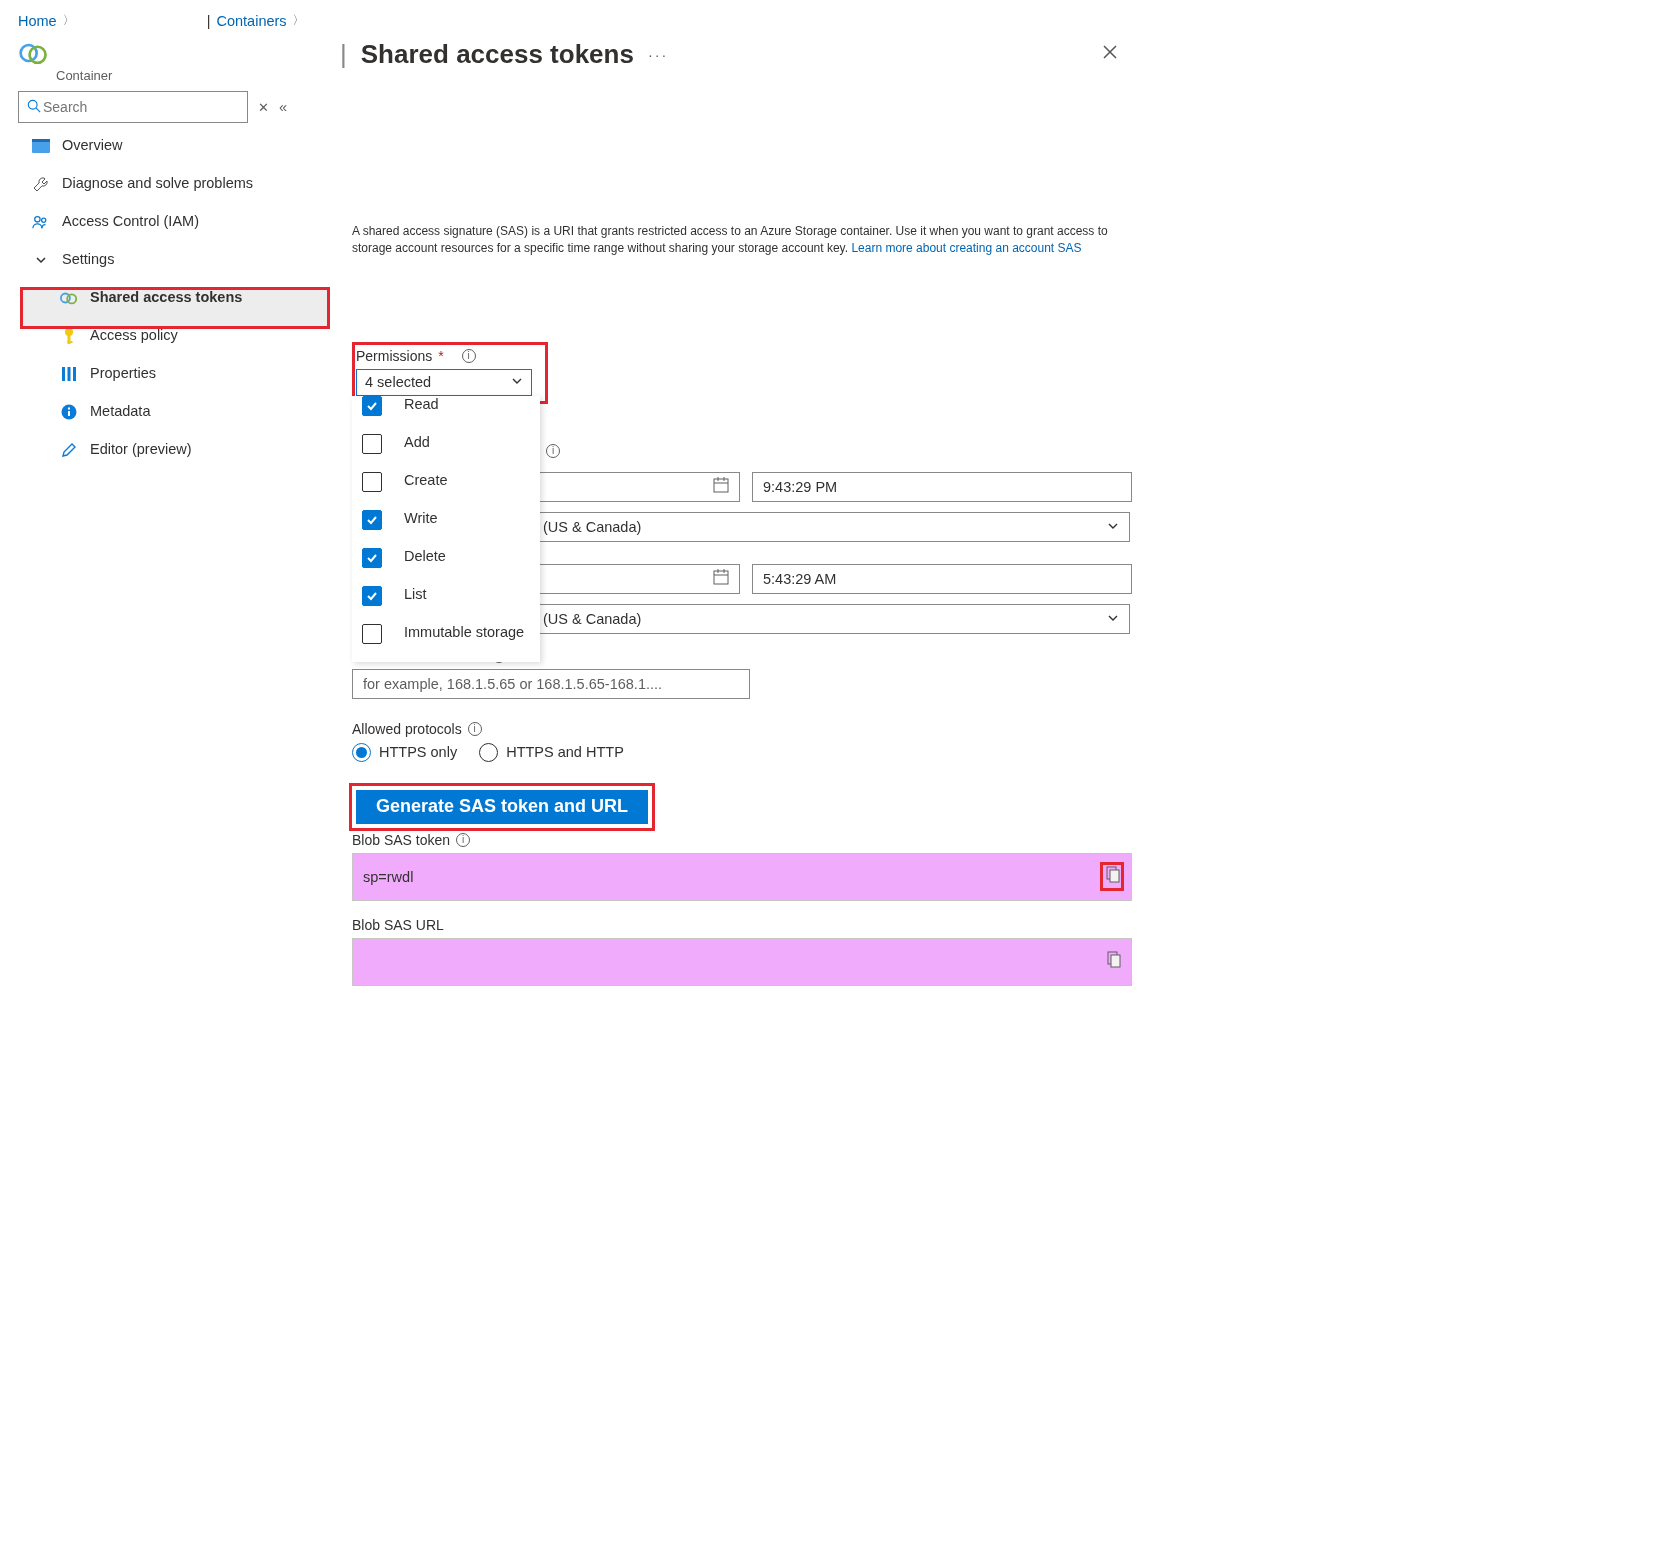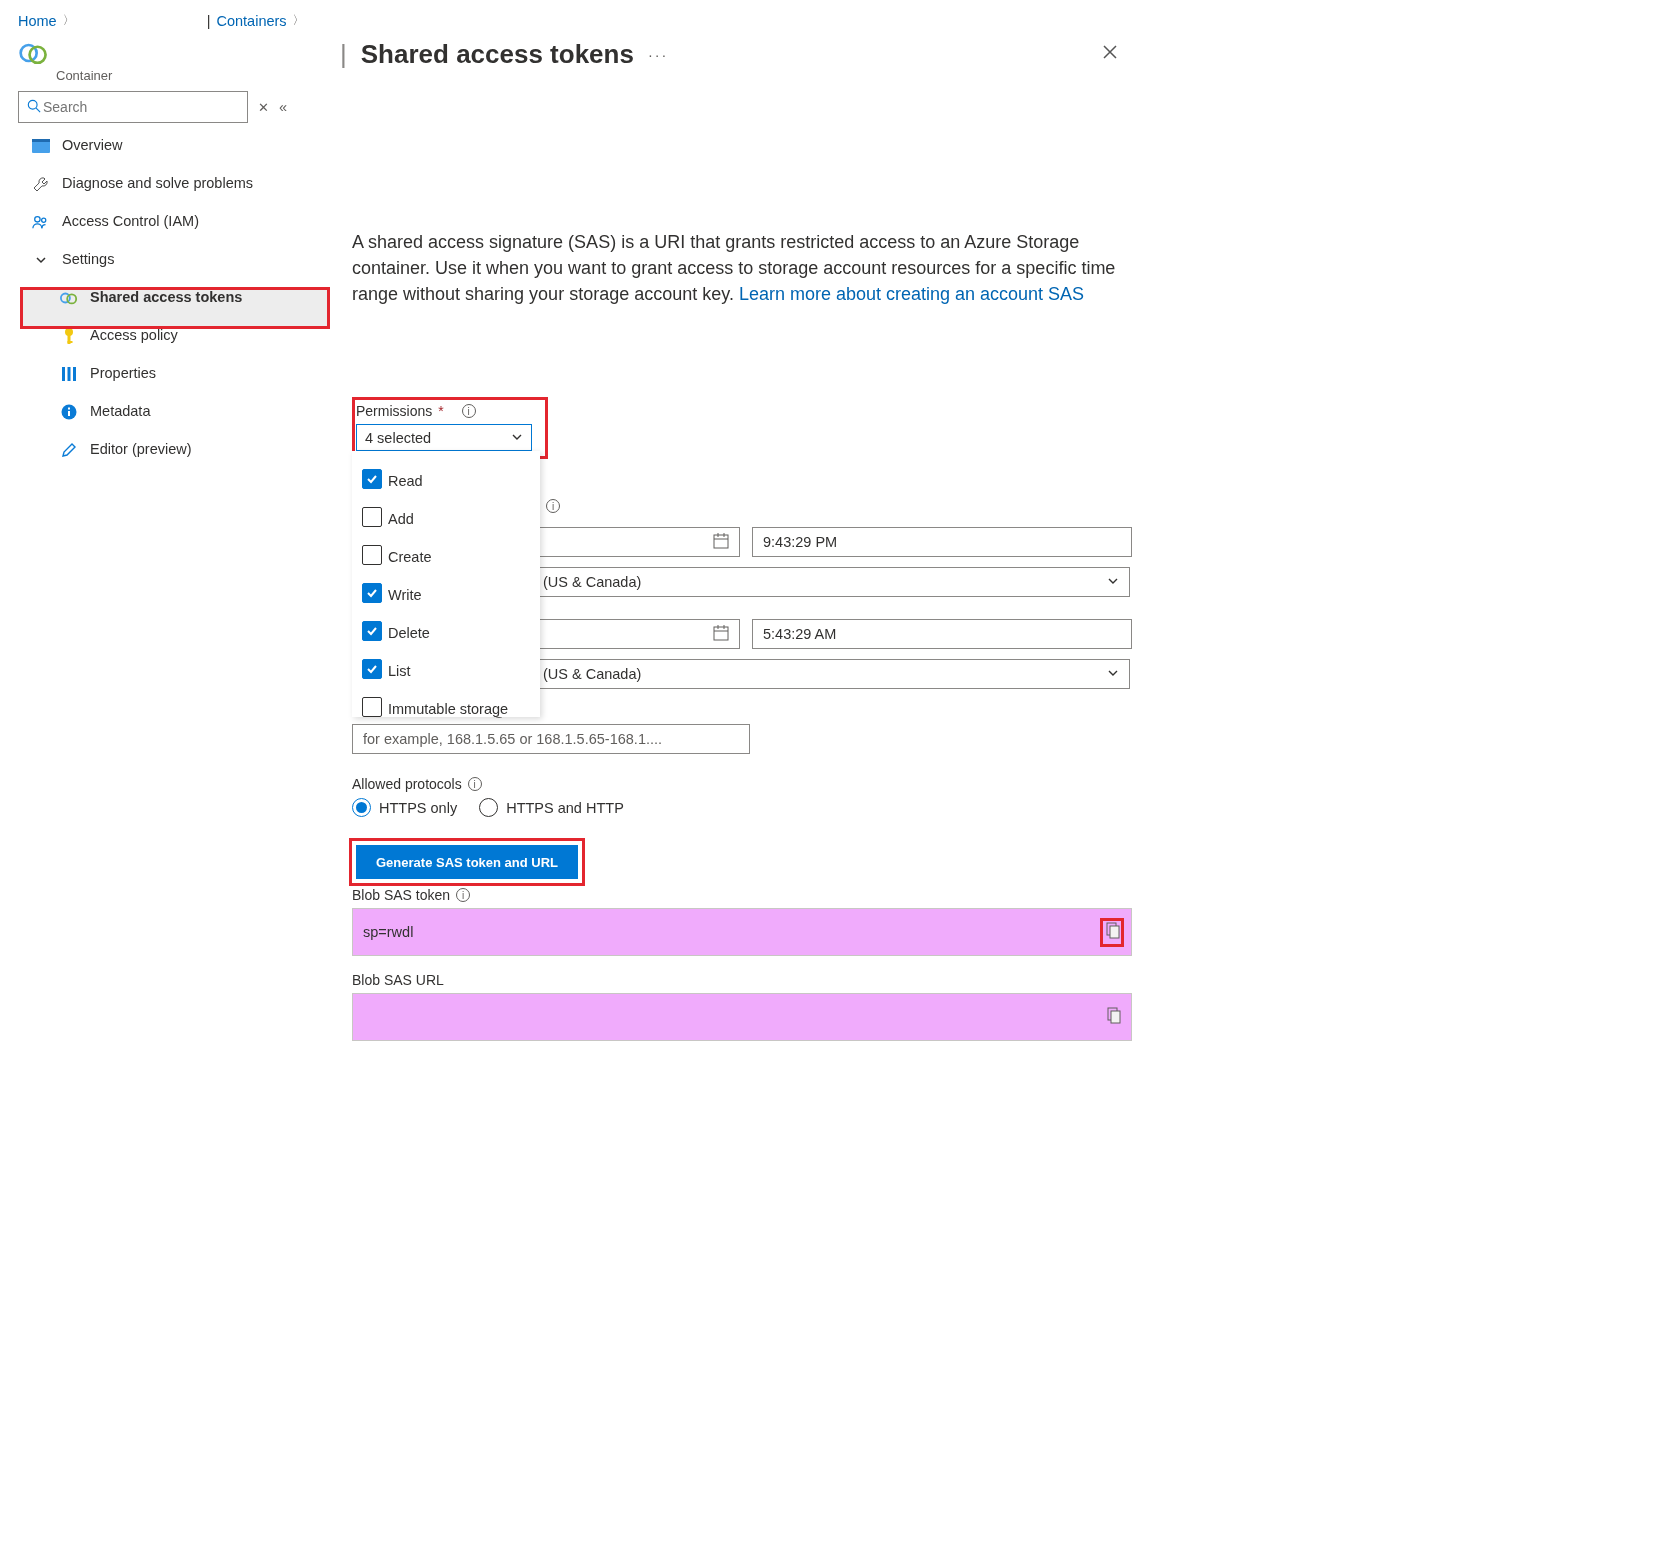--- a/index.html
+++ b/index.html
@@ -53,54 +53,54 @@
   .nav-item.selected{background:var(--bg-selected);font-weight:600}
   .nav-item .ico{width:18px;height:18px;display:flex;align-items:center;justify-content:center}
   .chev-exp{color:var(--text);font-size:12px;transform:rotate(0deg)}
 
   .settings-group{padding-left:4px}
 
   
   .hl{outline:3px solid var(--red-box);outline-offset:-1px}
 
   
-  .intro{font-size:18px;line-height:1.45;max-width:780px}
+  .intro{font-size:12px;line-height:1.45;max-width:780px}
   .intro a{color:var(--link);text-decoration:none}
 
   .field{margin-top:22px;position:relative;width:780px}
   .field-label{display:flex;align-items:center;gap:6px;font-size:14px;margin-bottom:5px}
   .req{color:#a4262c}
   .info-ico{width:14px;height:14px;border:1px solid var(--muted);border-radius:50%;display:inline-flex;align-items:center;justify-content:center;font-size:10px;color:var(--muted)}
 
   .dropdown{width:176px;height:27px;border:1px solid var(--blue);display:flex;align-items:center;justify-content:space-between;padding:0 8px;background:#fff}
   .dropdown .dd-chev{color:var(--text)}
 
   .perm-list{position:absolute;top:54px;left:0;width:188px;background:#fff;box-shadow:2px 2px 6px rgba(0,0,0,.15);border-top:none;z-index:5}
-  .perm-opt{display:flex;align-items:flex-end;gap:6px;height:38px;padding:0 10px}
+  .perm-opt{display:flex;align-items:flex-start;gap:22px;height:38px;padding:0 10px}
   .cb{width:20px;height:20px;border:1px solid var(--text);border-radius:2px;display:flex;align-items:center;justify-content:center;background:#fff}
   .cb.on{background:var(--blue);border-color:var(--blue);color:#fff}
 
   .perm-wrap{position:relative;width:196px;padding:6px 4px 8px 4px}
   .perm-hl{position:absolute;inset:0;border:3px solid var(--red-box);pointer-events:none}
 
   .date-row{display:flex;gap:12px;margin-top:0}
   .date-input,.time-input,.tz-input,.ip-input{height:30px;border:1px solid var(--border);display:flex;align-items:center;padding:0 10px;background:#fff}
   .date-input{flex:0 0 388px;justify-content:flex-end}
   .time-input{flex:1}
   .tz-input{flex:0 0 778px;justify-content:space-between}
   .cal-ico{color:var(--muted)}
 
   .tz-row{margin-top:10px;width:778px}
 
   .radio-row{display:flex;gap:22px;align-items:center;margin-top:6px}
   .radio{width:19px;height:19px;border:1px solid var(--text);border-radius:50%;display:flex;align-items:center;justify-content:center}
   .radio.on{border-color:var(--blue)}
   .radio.on .dot{width:11px;height:11px;background:var(--blue);border-radius:50%}
 
-  .gen-btn{display:inline-flex;align-items:center;justify-content:center;height:34px;padding:0 20px;background:var(--blue);color:#fff;border:none;font-size:13px;font-weight:600;cursor:pointer}
+  .gen-btn{display:inline-flex;align-items:center;justify-content:center;height:34px;padding:0 20px;background:var(--blue);color:#fff;border:none;font-size:18px;font-weight:600;cursor:pointer}
   .gen-wrap{display:inline-block;padding:4px;outline:3px solid var(--red-box)}
 
   .out-box{width:780px;height:48px;border:1px solid var(--light-border);background:#f0abfc;display:flex;align-items:center;padding:12px 10px;justify-content:space-between}
   .copy-ico{color:var(--muted)}
   .copy-hl{outline:3px solid var(--red-box);padding:1px}
 
   .ip-input{width:398px;color:var(--muted)}
 </style>
 </head>
 <body>

